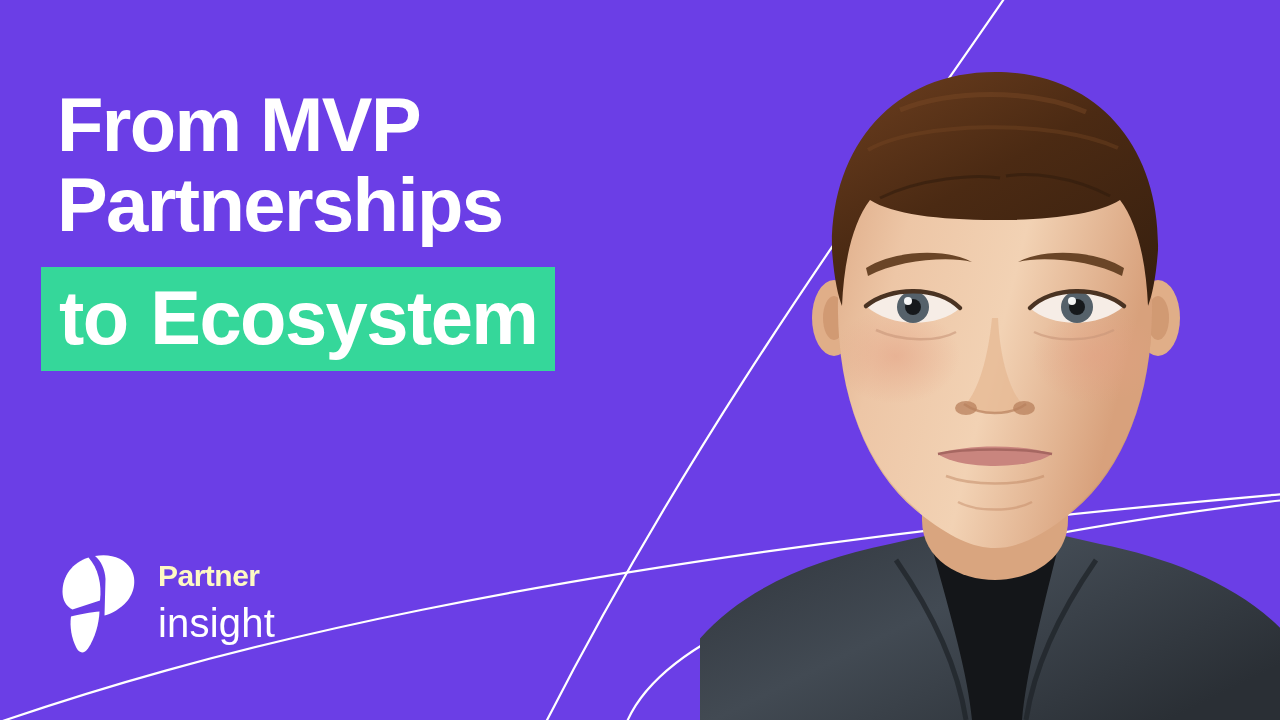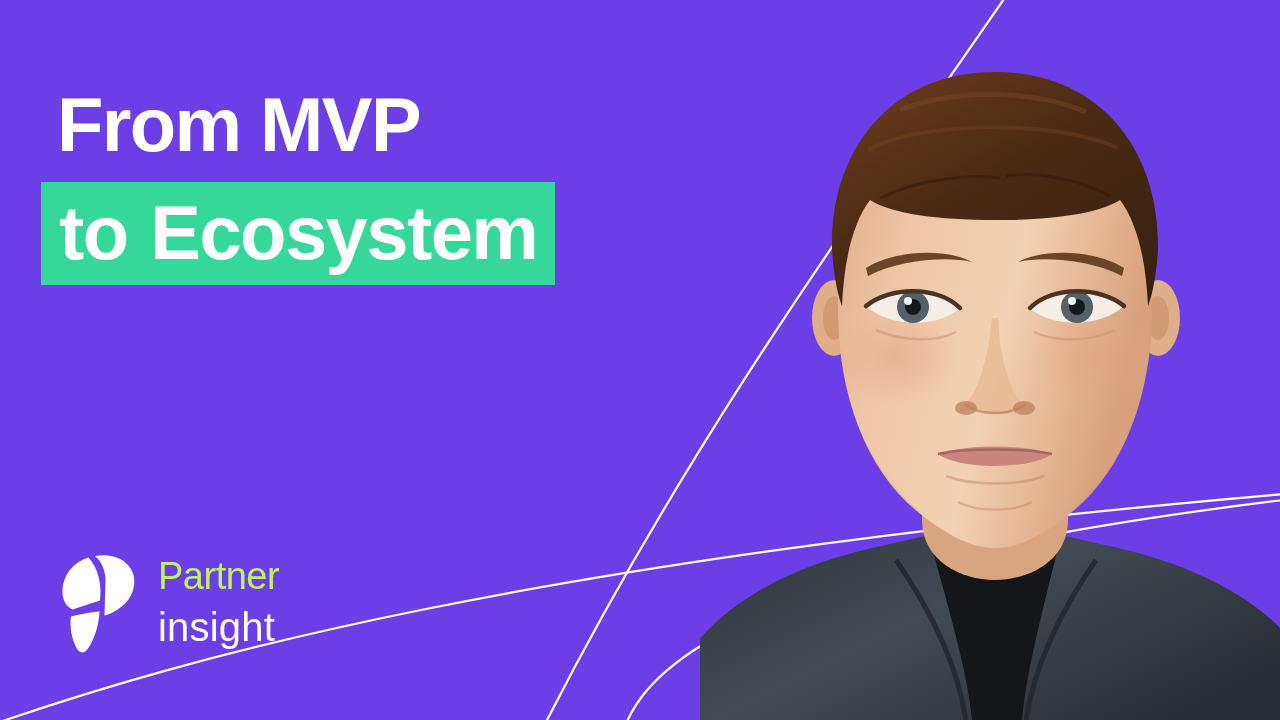--- a/index.html
+++ b/index.html
@@ -45,43 +45,43 @@
     font-size:76px;
     line-height:0.97;
     letter-spacing:-1.6px;
     color:#FFFFFF;
     white-space:nowrap;
     font-stretch:condensed;
   }
   .hl-line.l1 { padding-left:16px; }
   .hl-line.l2 { padding-left:16px; margin-top:6px; }
   .hl-line.l3 {
-    margin-top:20px;
+    margin-top:26px;
     display:inline-block;
     background:#35D79A;
     padding:14px 18px 16px 18px;
     color:#FFFFFF;
   }
   .hl-sp { display:inline-block; width:0.30em; }
 
   
   #logo {
     position:absolute;
     left:58px; top:548px;
     z-index:5;
     display:flex;
     align-items:center;
     gap:18px;
   }
   #logo-mark { width:82px; height:108px; display:block; flex:0 0 auto; }
   #logo-words { display:flex; flex-direction:column; line-height:1; }
   #logo-word-1 {
-    font-size:38px;
-    font-weight:400;
-    color:#bef264;
+    font-size:30px;
+    font-weight:700;
+    color:#fef9c3;
     letter-spacing:-0.5px;
   }
   #logo-word-2 {
     font-size:40px;
     font-weight:300;
     color:#FFFFFF;
     letter-spacing:0.2px;
     margin-top:12px;
   }
 </style>
@@ -243,20 +243,21 @@
         <path d="M180,198 C220,178 276,174 300,178" fill="none" stroke="#2F1B0C" stroke-width="3" opacity="0.55"></path>
         <path d="M410,196 C372,176 330,172 306,176" fill="none" stroke="#2F1B0C" stroke-width="3" opacity="0.55"></path>
         <path d="M200,110 C250,90 330,88 386,112" fill="none" stroke="#7A4A26" stroke-width="5" opacity="0.45"></path>
         <path d="M168,150 C216,122 352,118 418,148" fill="none" stroke="#7A4A26" stroke-width="4" opacity="0.35"></path>
       </g>
     </svg>
   </div>
 
   <div id="headline">
     <div class="hl-line l1">From MVP</div>
+    <div class="hl-line l2">Partnerships</div>
     <div class="hl-line l3"><span>to</span><span class="hl-sp"></span><span>Ecosystem</span></div>
   </div>
 
   <div id="logo">
     <svg id="logo-mark" viewBox="0 0 82 108">
       <g fill="#FFFFFF">
 
         <path d="M30.5,9.5
                  C14.5,14.5 4.5,28 4.5,43.5
                  C4.5,52 8,58.5 14.5,61.5

